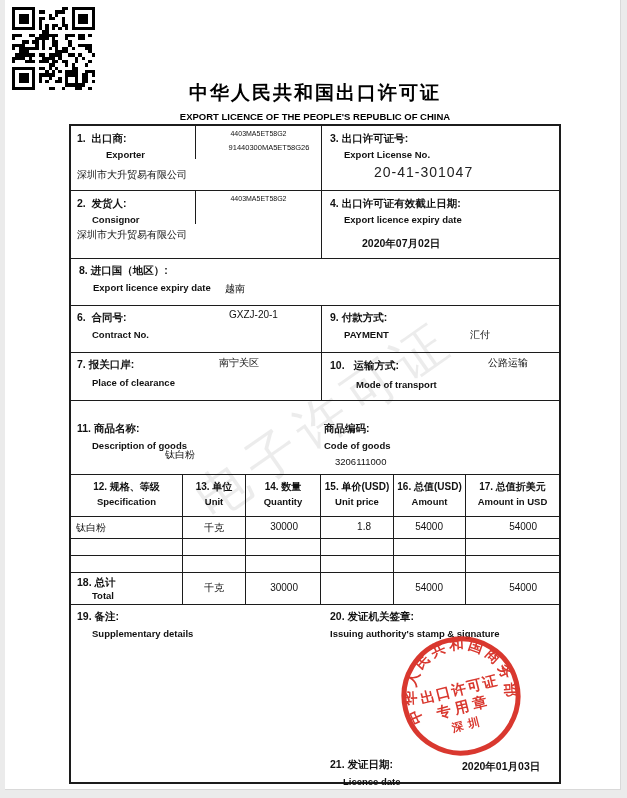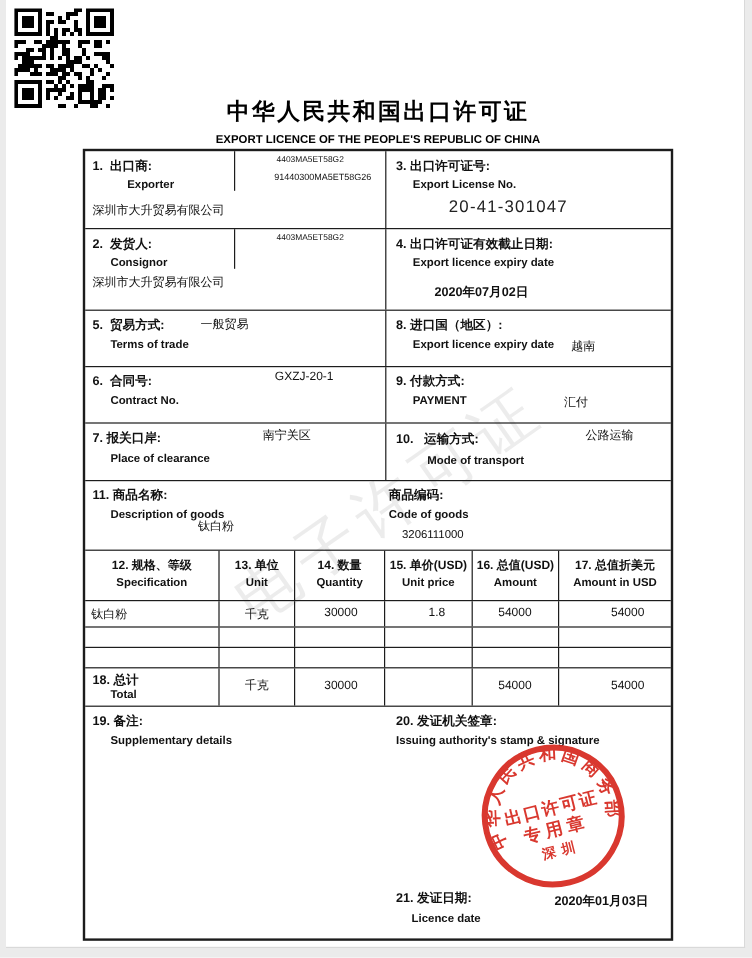--- a/index.html
+++ b/index.html
@@ -307,25 +307,20 @@
         <div class="part-div"></div>
       </div>
       <div class="cell-r">
         <div class="lab" style="left:8px;top:6px;"><span>4.</span>&nbsp;<span>出口许可证有效截止日期:</span></div>
         <div class="en" style="left:22px;top:23px;">Export licence expiry date</div>
         <div class="val dateval" style="left:40px;top:46px;font-size:10.5px;">2020年07月02日</div>
       </div>
     </div>
 
     <div class="row" style="height:47px;">
-      <div class="cell-l">
-        <div class="lab" style="left:6px;top:5px;"><span>5.</span>&nbsp;&nbsp;<span>贸易方式:</span></div>
-        <div class="val" style="left:96px;top:4px;">一般贸易</div>
-        <div class="en" style="left:21px;top:23px;">Terms of trade</div>
-      </div>
       <div class="cell-r">
         <div class="lab" style="left:8px;top:5px;"><span>8.</span>&nbsp;<span>进口国（地区）:</span></div>
         <div class="en" style="left:22px;top:23px;">Export licence expiry date</div>
         <div class="val" style="left:154px;top:23px;">越南</div>
       </div>
     </div>
 
     <div class="row" style="height:47px;">
       <div class="cell-l">
         <div class="lab" style="left:6px;top:5px;"><span>6.</span>&nbsp;&nbsp;<span>合同号:</span></div>
@@ -345,21 +340,21 @@
         <div class="val" style="left:148px;top:3px;">南宁关区</div>
         <div class="en" style="left:21px;top:24px;">Place of clearance</div>
       </div>
       <div class="cell-r">
         <div class="lab" style="left:8px;top:6px;"><span>10.</span>&nbsp;&nbsp;&nbsp;<span>运输方式:</span></div>
         <div class="en" style="left:34px;top:26px;">Mode of transport</div>
         <div class="val" style="left:166px;top:3px;">公路运输</div>
       </div>
     </div>
 
-    <div class="row" style="height:58px;">
+    <div class="row" style="height:58px;margin-top:16px;">
       <div class="cell-full">
         <div class="lab" style="left:6px;top:5px;"><span>11.</span>&nbsp;<span>商品名称:</span></div>
         <div class="en" style="left:21px;top:23px;">Description of goods</div>
         <div class="val" style="left:94px;top:31px;">钛白粉</div>
         <div class="lab" style="left:253px;top:5px;">商品编码:</div>
         <div class="en" style="left:253px;top:23px;">Code of goods</div>
         <div class="val" style="left:264px;top:39px;font-size:9.5px;">3206111000</div>
       </div>
     </div>
 

